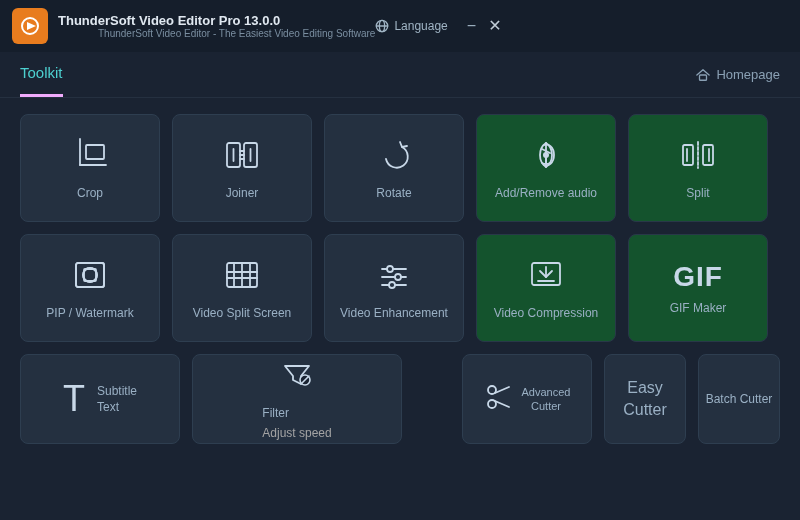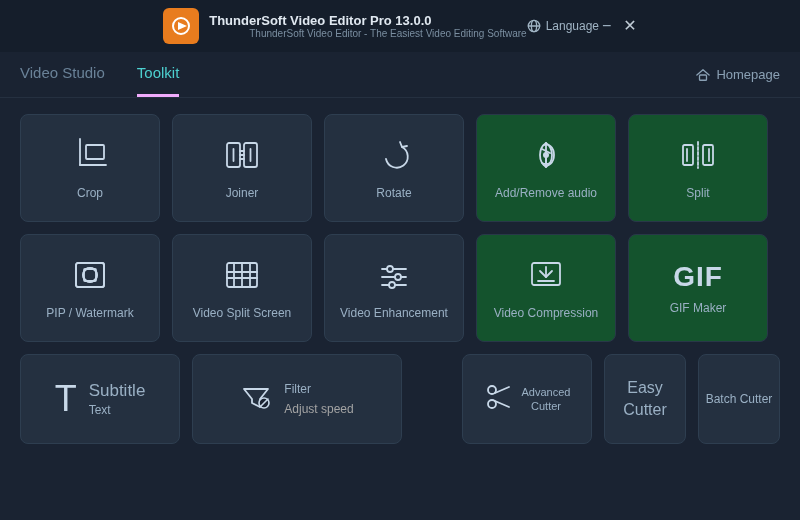--- a/index.html
+++ b/index.html
@@ -12,21 +12,21 @@
       overflow: hidden;
     }
 
     
     .title-bar {
       background: #151e2b;
       height: 52px;
       display: flex;
       align-items: center;
       padding: 0 12px;
-      justify-content: center;
+      justify-content: flex-start;
     }
     .title-bar-left {
       display: flex;
       align-items: center;
       gap: 10px;
     }
     .app-logo {
       width: 36px;
       height: 36px;
       background: #e87c1e;
@@ -45,21 +45,21 @@
       font-weight: 600;
     }
     .app-subtitle {
       font-size: 10px;
       color: #7a8ea0;
       margin-left: 40px;
     }
     .title-bar-right {
       display: flex;
       align-items: center;
-      gap: 3px;
+      gap: 19px;
     }
     .lang-btn {
       display: flex;
       align-items: center;
       gap: 5px;
       font-size: 12px;
       color: #a0b4c4;
       cursor: pointer;
     }
     .win-controls {
@@ -203,23 +203,20 @@
     </div>
     <div class="win-controls">
       <span class="win-btn">−</span>
       <span class="win-btn close">✕</span>
     </div>
   </div>
 </div>
 
 <div class="nav-bar">
   <div class="nav-tabs">
-    <div class="nav-tab">
-      <span>Video Studio</span>
-    </div>
     <div class="nav-tab active">
       <span>Toolkit</span>
     </div>
   </div>
   <div class="homepage-btn">
     <svg width="14" height="14" viewBox="0 0 16 16" style="stroke:#8aa0b4;stroke-width:1.5;fill:none;">
       <polyline points="1,8 8,2 15,8"></polyline>
       <rect x="4" y="8" width="8" height="6" rx="1"></rect>
     </svg>
     <span>Homepage</span>
@@ -356,26 +353,26 @@
       <div class="tool-label">GIF Maker</div>
     </div>
 
   </div>
 
   <div class="tool-row">
 
     <div class="tool-card" style="width:160px;height:90px;flex-direction:row;align-items:center;gap:12px;padding:0 14px;">
       <div style="font-size:36px;color:#c8d8e8;font-weight:300;">T</div>
       <div style="display:flex;flex-direction:column;gap:2px;">
-        <div style="font-size:17px;color:#9ab0c4;">Subtitle</div>
+        <div style="font-size:12px;color:#9ab0c4;">Subtitle</div>
         <div style="font-size:12px;color:#9ab0c4;">Text</div>
       </div>
     </div>
 
-    <div class="tool-card" style="width:210px;height:90px;flex-direction:row;align-items:center;gap:12px;padding:0 14px;">
+    <div class="tool-card" style="width:210px;height:90px;flex-direction:column;align-items:center;gap:12px;padding:0 14px;">
       <div>
         <svg width="32" height="32" viewBox="0 0 32 32">
           <path d="M4,8 L28,8 L20,18 L20,26 L12,22 L12,18 Z"></path>
           <circle cx="24" cy="22" r="5" style="fill:#1a2332;stroke:#c8d8e8;stroke-width:1.6;"></circle>
           <line x1="20" y1="26" x2="28" y2="18" style="stroke:#c8d8e8;stroke-width:1.6;"></line>
         </svg>
       </div>
       <div style="display:flex;flex-direction:column;gap:6px;">
         <div style="font-size:12px;color:#9ab0c4;">Filter</div>
         <div style="font-size:12px;color:#a3a3a3;">Adjust speed</div>

